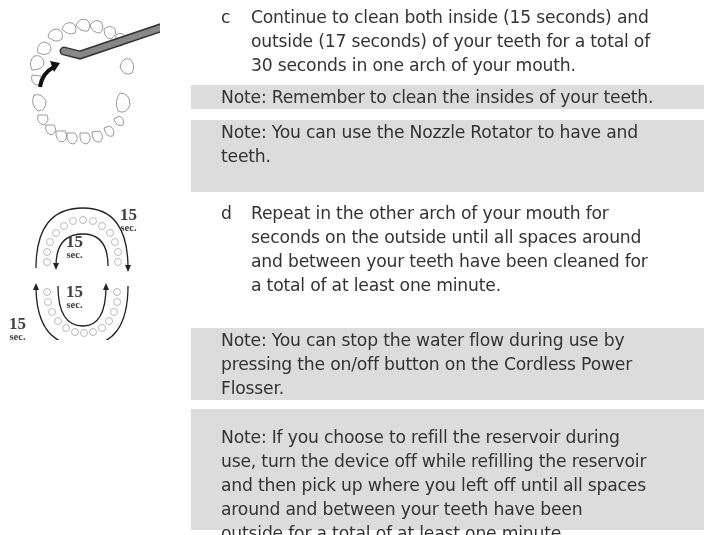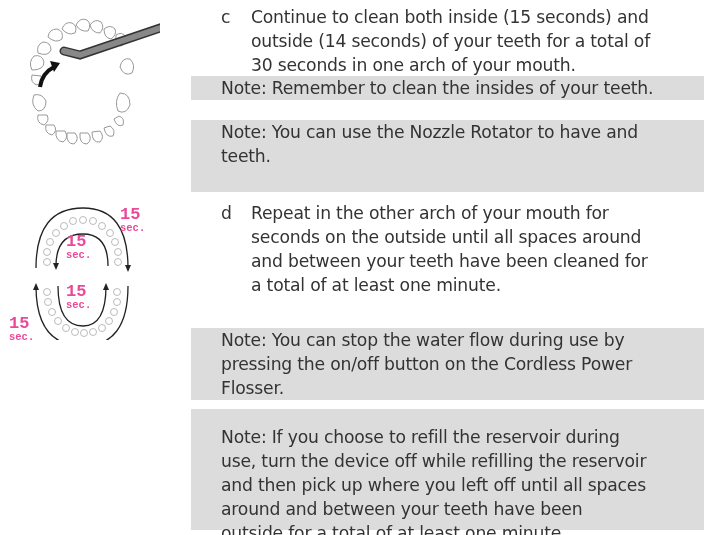--- a/index.html
+++ b/index.html
@@ -5,21 +5,21 @@
   html, body { margin: 0; padding: 0; background: #ffffff; }
   body { width: 711px; height: 535px; position: relative; overflow: hidden;
          font-family: "DejaVu Sans", sans-serif; color: #333333; }
   .illus { position: absolute; }
   .step { position: absolute; left: 221px; width: 480px; font-size: 17.2px; line-height: 24px; letter-spacing: -0.2px; }
   .step .label { position: absolute; left: 0; top: 0; }
   .step .body { margin-left: 30px; }
   .note { position: absolute; left: 191px; width: 513px; background: #dcdcdc;
           box-sizing: border-box; padding: 0 4px 0 30px;
           font-size: 17.2px; line-height: 24px; letter-spacing: -0.2px; }
-  .badge { position: absolute; font-family: Liberation Mono, monospace; font-weight: bold; color: #ec4899; line-height: 1; }
+  .badge { position: absolute; font-family: Liberation Serif, serif; font-weight: bold; color: #404040; text-align: center; line-height: 1; }
   .badge .num { font-size: 17px; display: block; }
   .badge .unit { font-size: 10.5px; display: block; margin-top: 0px; }
 </style>
 </head>
 <body>
 
 <svg class="illus" style="left:20px;top:15px" width="140" height="130" viewBox="0 0 140 130">
   <g fill="#fff" stroke="#999" stroke-width="1">
 
     <path d="M12 55 q-4 -8 2 -14 q8 -2 10 6 q0 8 -12 8z"></path>
@@ -115,26 +115,26 @@
 </div>
 <div class="badge" style="left:9px;top:315px">
   <span class="num">15</span>
   <span class="unit">sec.</span>
 </div>
 
 <div class="step" style="top:5px">
   <span class="label">c</span>
   <div class="body">
     <div>Continue to clean both inside (15 seconds) and</div>
-    <div>outside (14 seconds) of your teeth for a total of</div>
+    <div>outside (17 seconds) of your teeth for a total of</div>
     <div>30 seconds in one arch of your mouth.</div>
   </div>
 </div>
 
-<div class="note" style="top:76px;height:24px">
+<div class="note" style="top:85px;height:24px">
   <div>Note: Remember to clean the insides of your teeth.</div>
 </div>
 
 <div class="note" style="top:120px;height:72px">
   <div>Note: You can use the Nozzle Rotator to have and</div>
   <div>teeth.</div>
 </div>
 
 <div class="step" style="top:201px">
   <span class="label">d</span>

